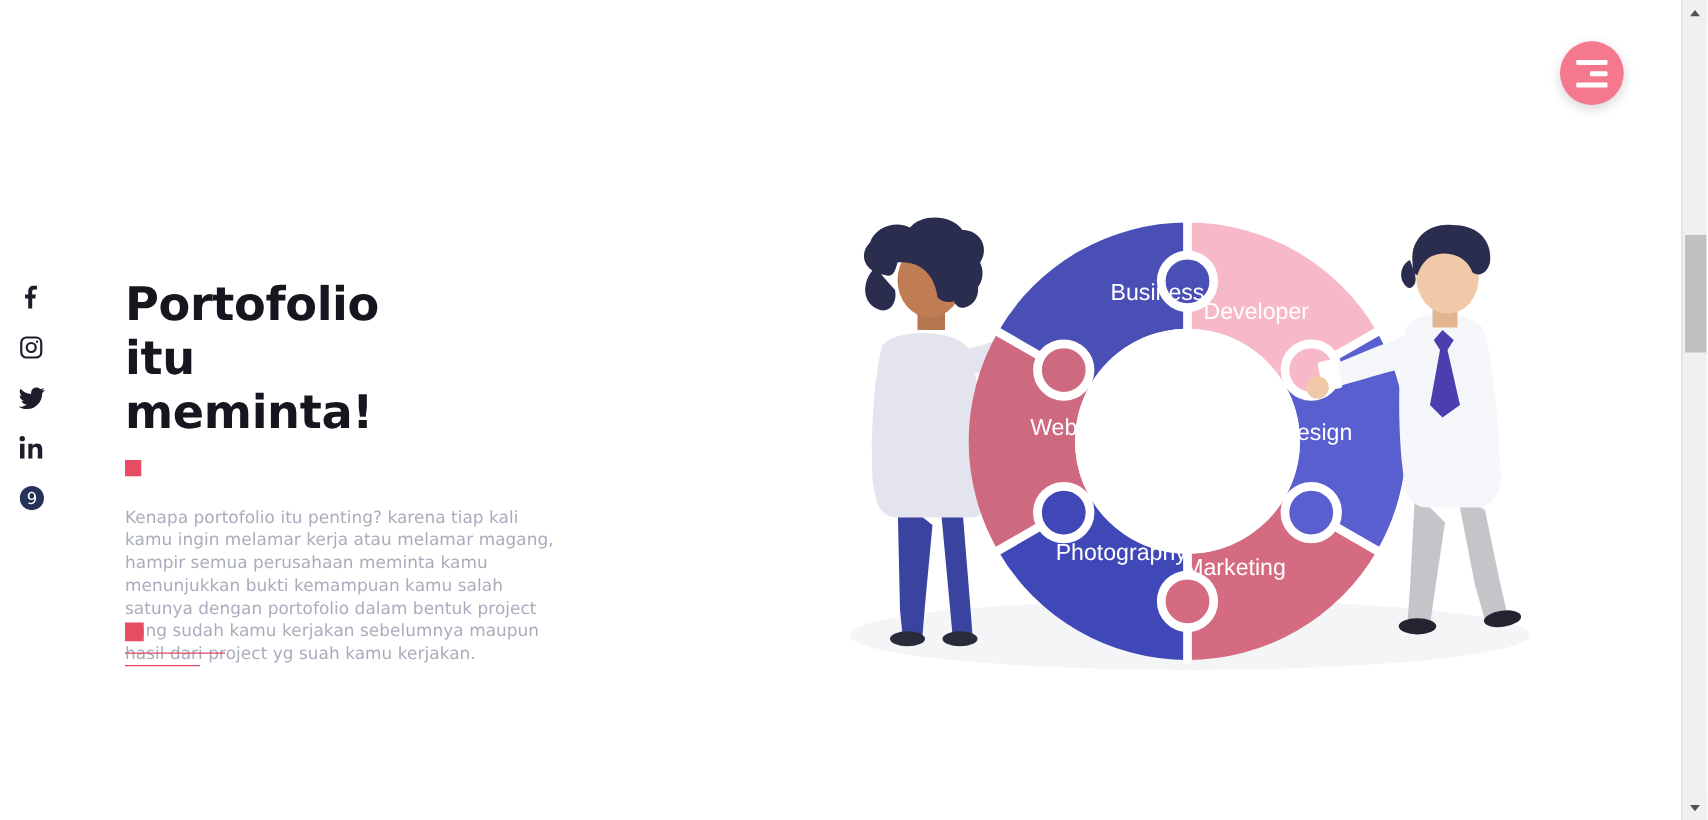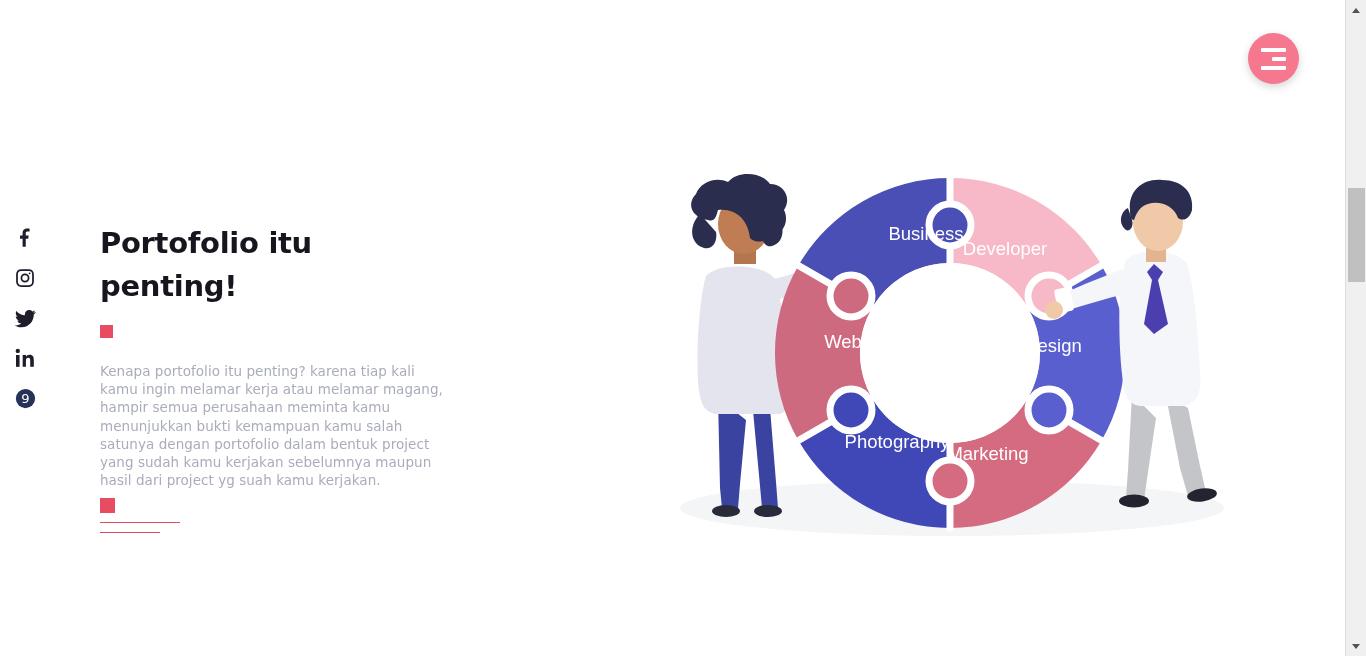--- a/index.html
+++ b/index.html
@@ -82,21 +82,21 @@
 
   
   #hero-copy {
     position: absolute;
     left: 100px;
     top: 222px;
     width: 400px;
   }
   #hero-title {
     font-family: "DejaVu Sans", sans-serif;
-    font-size: 29px;
+    font-size: 37px;
     line-height: 43px;
     font-weight: 700;
     color: #16161f;
     letter-spacing: -0.3px;
     width: 260px;
   }
   #hero-divider {
     width: 13px;
     height: 13px;
     background: #e84c62;
@@ -244,21 +244,21 @@
 
     </nav>
 
     <button id="menu-button">
       <span class="bar b1"></span>
       <span class="bar b2"></span>
       <span class="bar b3"></span>
     </button>
 
     <div id="hero-copy">
-      <h1 id="hero-title"><span>Portofolio itu</span><br><span>penting!</span></h1>
+      <h1 id="hero-title"><span>Portofolio itu</span><br><span>meminta!</span></h1>
       <div id="hero-divider"></div>
       <p id="hero-paragraph">Kenapa portofolio itu penting? karena tiap kali kamu ingin melamar kerja atau melamar magang, hampir semua perusahaan meminta kamu menunjukkan bukti kemampuan kamu salah satunya dengan portofolio dalam bentuk project yang sudah kamu kerjakan sebelumnya maupun hasil dari project yg suah kamu kerjakan.</p>
     </div>
 
     <div id="cta-block">
       <div id="cta-marker"></div>
       <a class="cta-link" id="cta-link-1"></a>
       <a class="cta-link" id="cta-link-2"></a>
     </div>
 

